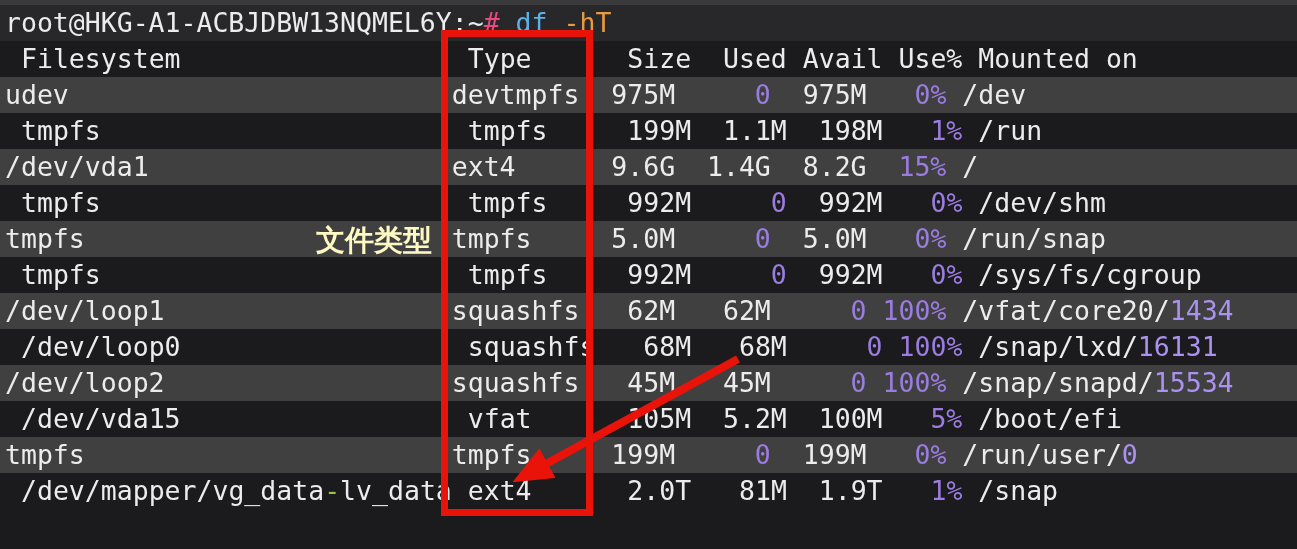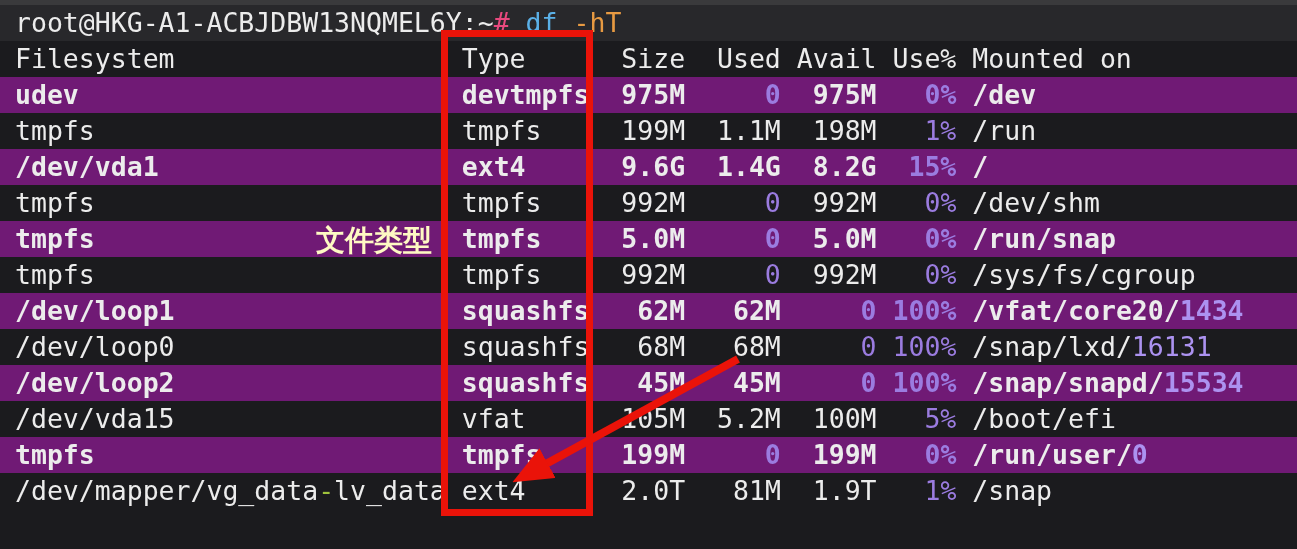--- a/index.html
+++ b/index.html
@@ -1,23 +1,23 @@
 <!DOCTYPE html>
 <html><head>
 <meta charset="utf-8">
 <style>
   html,body{margin:0;padding:0;background:#1b1b1e;}
   .stage{position:relative;width:1297px;height:549px;overflow:hidden;background:#1b1b1e;
          font-family:"DejaVu Sans Mono","Liberation Mono",monospace;font-size:26.5px;line-height:36px;}
   .topstrip{position:absolute;left:0;top:0;width:1297px;height:5px;background:#3a3a3c;}
   .lines{position:absolute;left:0;top:5px;width:1297px;}
-  .line{height:36px;white-space:pre;padding-left:15px;box-sizing:border-box;}
+  .line{height:36px;white-space:pre;padding-left:5px;box-sizing:border-box;}
   .bg-p1{background:#28282b;}
-  .bg-d{background:#1b1b1e;}
-  .bg-l{background:#701a75;font-weight:bold;}
+  .bg-d{background:#1b1b1e;margin-left:16px;}
+  .bg-l{background:#404040;}
   .bg-p2{background:#2f333d;}
   .c-w{color:#ececec;}
   .c-b{color:#5bb1e8;}
   .c-o{color:#e79a42;}
   .c-p{color:#e8497e;}
   .c-u{color:#9b7ce0;}
   .c-v{color:#ac92f0;}
   .c-g{color:#9fc23c;}
   .cursor{display:inline-block;width:16px;height:29px;background:#e8a33d;vertical-align:middle;margin-left:16px;margin-top:-4px;}
   .anno-rect{position:absolute;left:441px;top:30px;width:152px;height:486px;

